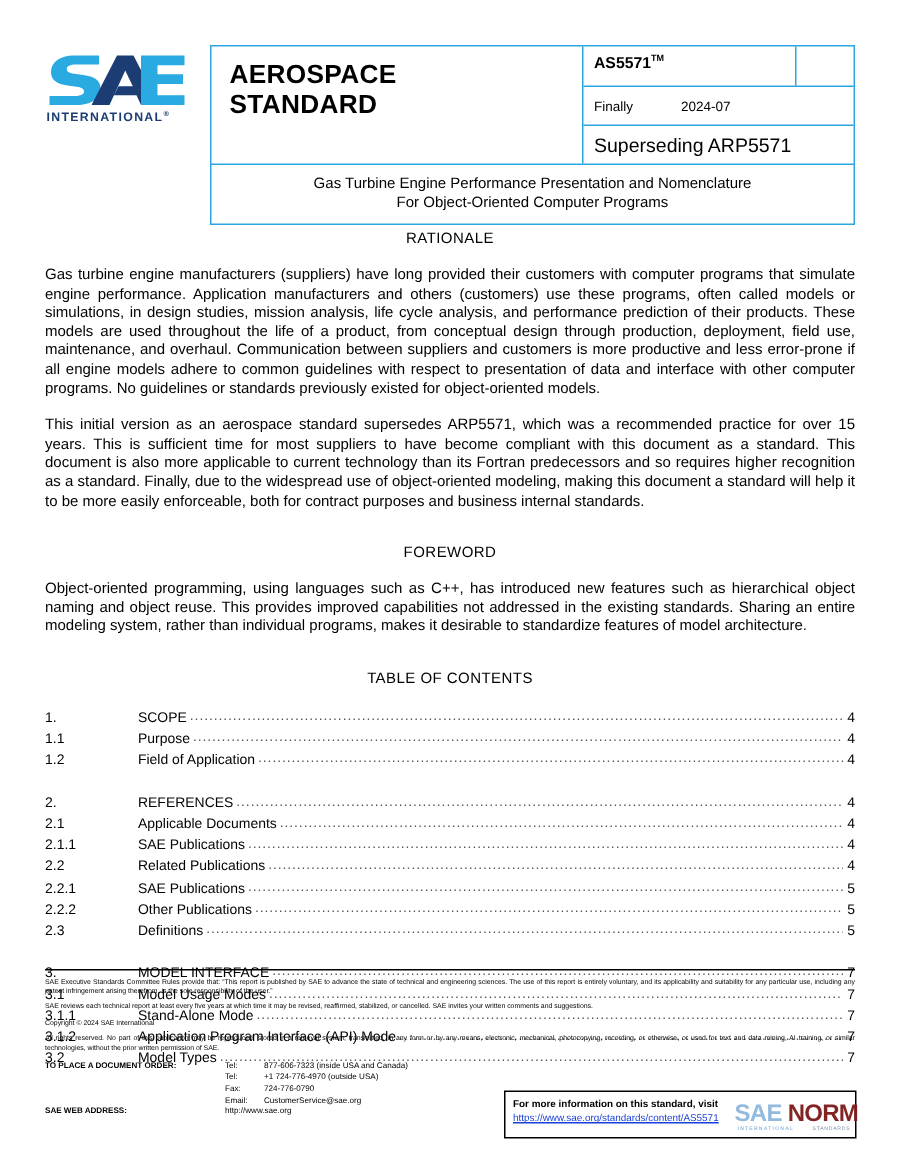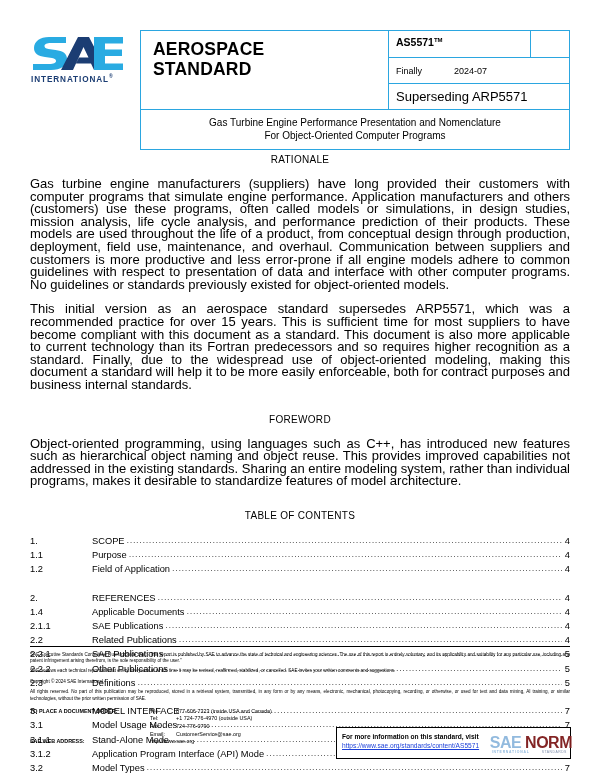--- a/index.html
+++ b/index.html
@@ -139,21 +139,21 @@
 
   
   .section-head {
     text-align: center;
     font-size: 10px;
     margin-top: 22px;
     margin-bottom: 13px;
     letter-spacing: 0.3px;
   }
   .para {
-    font-size: 13px;
+    font-size: 10px;
     line-height: 12.6px;
     text-align: justify;
     margin-bottom: 12px;
   }
   .para:last-child { margin-bottom: 0; }
 
   .toc {
     margin-top: 12px;
     font-size: 9.3px;
     line-height: 14.2px;
@@ -366,21 +366,21 @@
         <span class="toc-page">4</span>
       </div>
       <div class="toc-row spacer"></div>
       <div class="toc-row">
         <span class="toc-num">2.</span>
         <span class="toc-label">REFERENCES</span>
         <span class="toc-dots">........................................................................................................................................................................................................</span>
         <span class="toc-page">4</span>
       </div>
       <div class="toc-row">
-        <span class="toc-num">1.4</span>
+        <span class="toc-num">2.1</span>
         <span class="toc-label">Applicable Documents</span>
         <span class="toc-dots">........................................................................................................................................................................................................</span>
         <span class="toc-page">4</span>
       </div>
       <div class="toc-row">
         <span class="toc-num">2.1.1</span>
         <span class="toc-label">SAE Publications</span>
         <span class="toc-dots">........................................................................................................................................................................................................</span>
         <span class="toc-page">4</span>
       </div>

